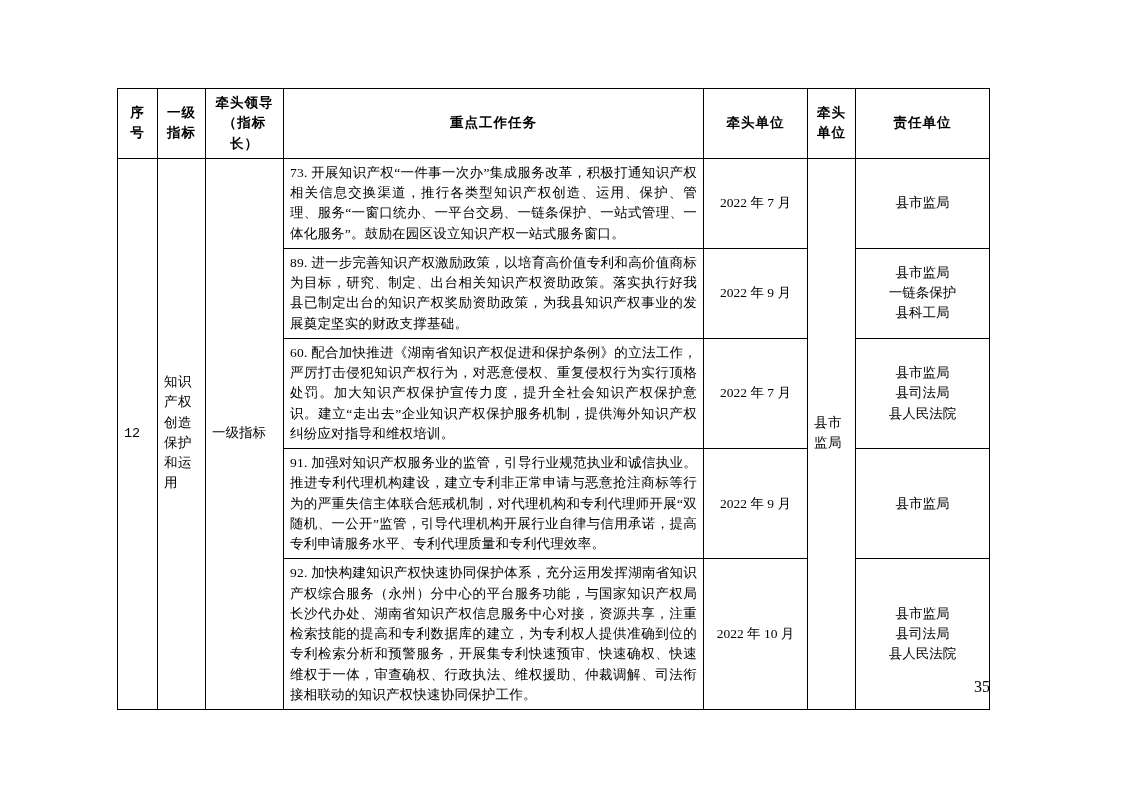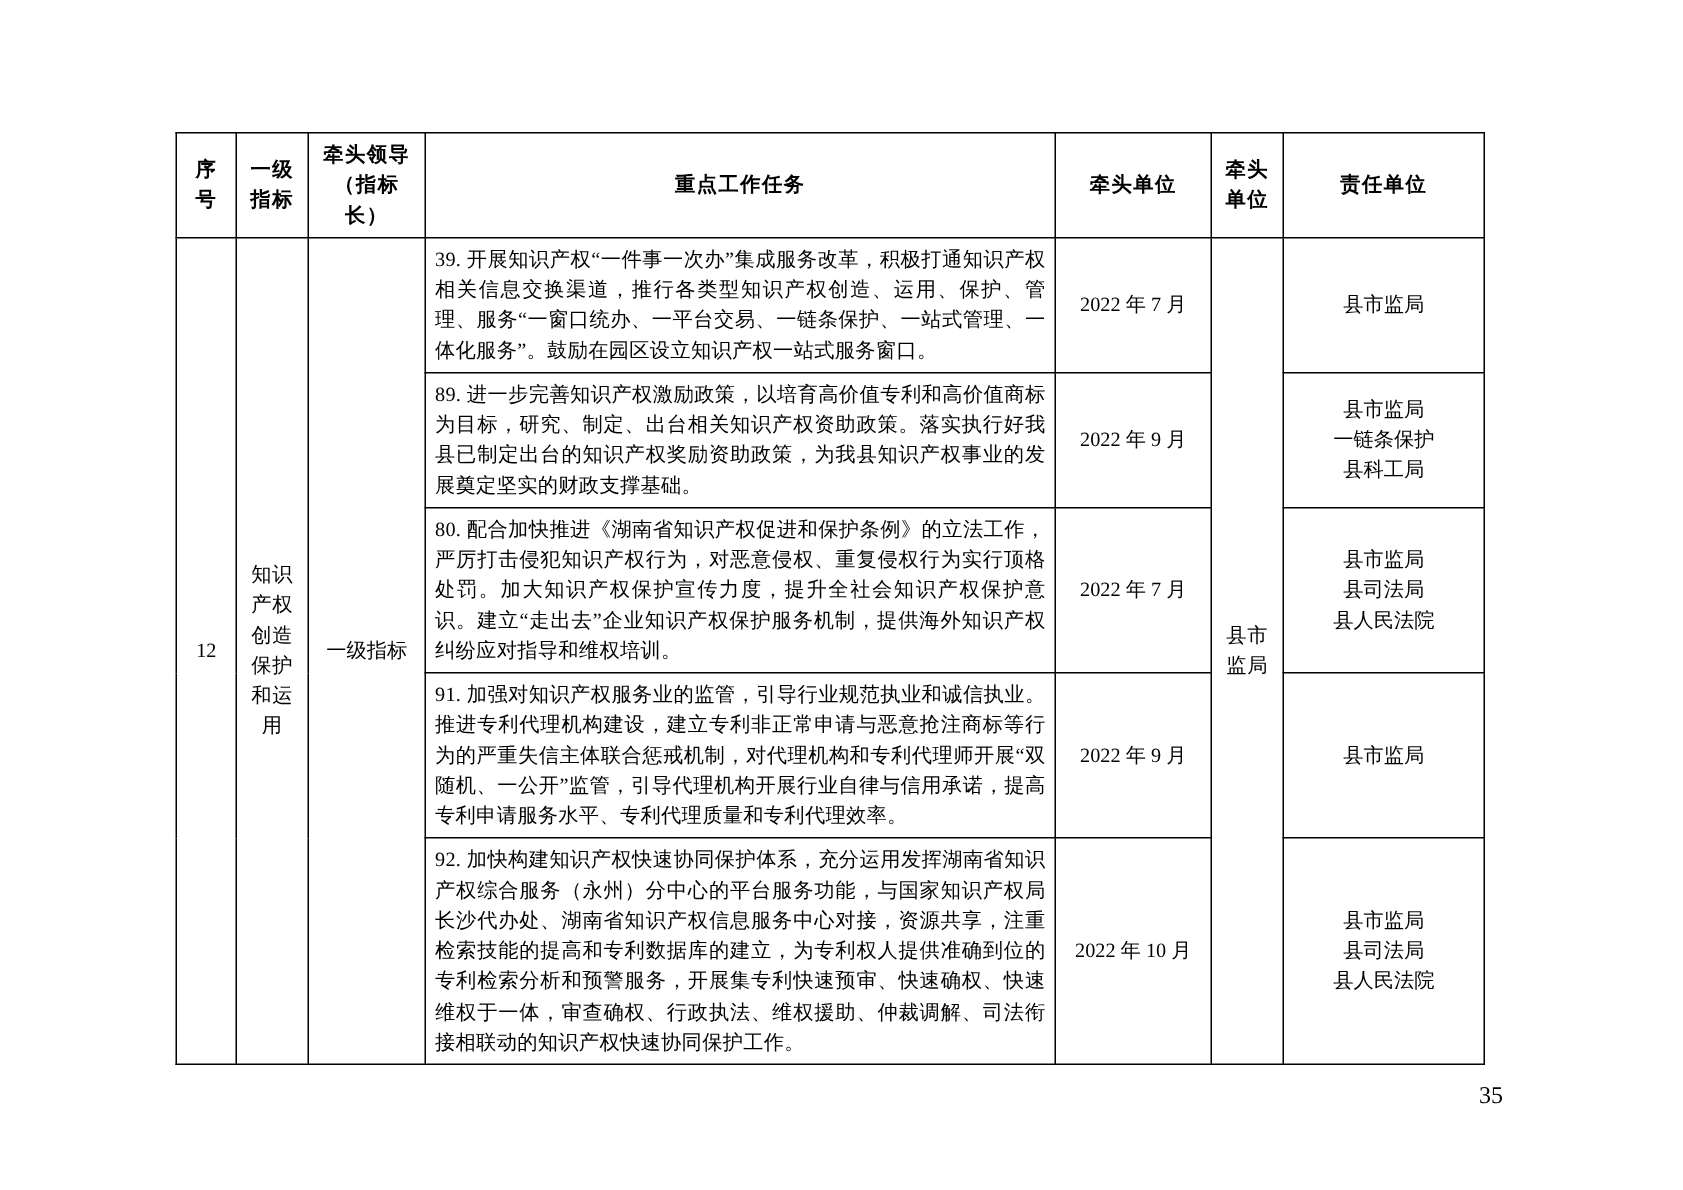--- a/index.html
+++ b/index.html
@@ -50,22 +50,22 @@
   
   col.c-seq    { width: 40px; }
   col.c-lvl1   { width: 48px; }
   col.c-leader { width: 78px; }
   col.c-task   { width: 420px; }
   col.c-date   { width: 104px; }
   col.c-unit   { width: 48px; }
   col.c-resp   { width: 134px; }
 
   td.seq-cell, td.lvl1-cell, td.leader-cell, td.unit-cell {
-    text-align: center;
     vertical-align: middle;
+    font-family: Liberation Mono, monospace;
   }
   td.lvl1-cell, td.unit-cell {
     letter-spacing: 0.5px;
     line-height: 1.45;
   }
   td.leader-cell {
     line-height: 1.55;
   }
   td.task-cell {
     text-align: justify;
@@ -78,25 +78,24 @@
     text-align: center;
     white-space: nowrap;
   }
   td.resp-cell {
     text-align: center;
     line-height: 1.55;
   }
   .stack span { display: block; }
   .page-number {
     position: absolute;
-    right: 120px;
+    right: 132px;
     top: 678px;
     font-size: 16px;
     font-family: "Liberation Serif", "DejaVu Serif", serif;
-    margin-top: 44px;
   }
 </style>
 </head>
 <body>
 
 <div class="page">
 
   <div class="table-wrap">
     <table class="doc-table">
       <colgroup>
@@ -117,42 +116,42 @@
           <th>牵头单位</th>
           <th>牵头单位</th>
           <th>责任单位</th>
         </tr>
       </thead>
       <tbody>
         <tr>
           <td class="seq-cell" rowspan="5">12</td>
           <td class="lvl1-cell" rowspan="5">知识产权创造保护和运用</td>
           <td class="leader-cell" rowspan="5">一级指标</td>
-          <td class="task-cell">39. 开展知识产权“一件事一次办”集成服务改革，积极打通知识产权相关信息交换渠道，推行各类型知识产权创造、运用、保护、管理、服务“一窗口统办、一平台交易、一链条保护、一站式管理、一体化服务”。鼓励在园区设立知识产权一站式服务窗口。</td>
+          <td class="task-cell">73. 开展知识产权“一件事一次办”集成服务改革，积极打通知识产权相关信息交换渠道，推行各类型知识产权创造、运用、保护、管理、服务“一窗口统办、一平台交易、一链条保护、一站式管理、一体化服务”。鼓励在园区设立知识产权一站式服务窗口。</td>
           <td class="date-cell">2022 年 7 月</td>
           <td class="unit-cell" rowspan="5">县市监局</td>
           <td class="resp-cell">
             <span class="stack">
               <span>县市监局</span>
             </span>
           </td>
         </tr>
         <tr>
           <td class="task-cell">89. 进一步完善知识产权激励政策，以培育高价值专利和高价值商标为目标，研究、制定、出台相关知识产权资助政策。落实执行好我县已制定出台的知识产权奖励资助政策，为我县知识产权事业的发展奠定坚实的财政支撑基础。</td>
           <td class="date-cell">2022 年 9 月</td>
           <td class="resp-cell">
             <span class="stack">
               <span>县市监局</span>
               <span>一链条保护</span>
               <span>县科工局</span>
             </span>
           </td>
         </tr>
         <tr>
-          <td class="task-cell">80. 配合加快推进《湖南省知识产权促进和保护条例》的立法工作，严厉打击侵犯知识产权行为，对恶意侵权、重复侵权行为实行顶格处罚。加大知识产权保护宣传力度，提升全社会知识产权保护意识。建立“走出去”企业知识产权保护服务机制，提供海外知识产权纠纷应对指导和维权培训。</td>
+          <td class="task-cell">60. 配合加快推进《湖南省知识产权促进和保护条例》的立法工作，严厉打击侵犯知识产权行为，对恶意侵权、重复侵权行为实行顶格处罚。加大知识产权保护宣传力度，提升全社会知识产权保护意识。建立“走出去”企业知识产权保护服务机制，提供海外知识产权纠纷应对指导和维权培训。</td>
           <td class="date-cell">2022 年 7 月</td>
           <td class="resp-cell">
             <span class="stack">
               <span>县市监局</span>
               <span>县司法局</span>
               <span>县人民法院</span>
             </span>
           </td>
         </tr>
         <tr>

